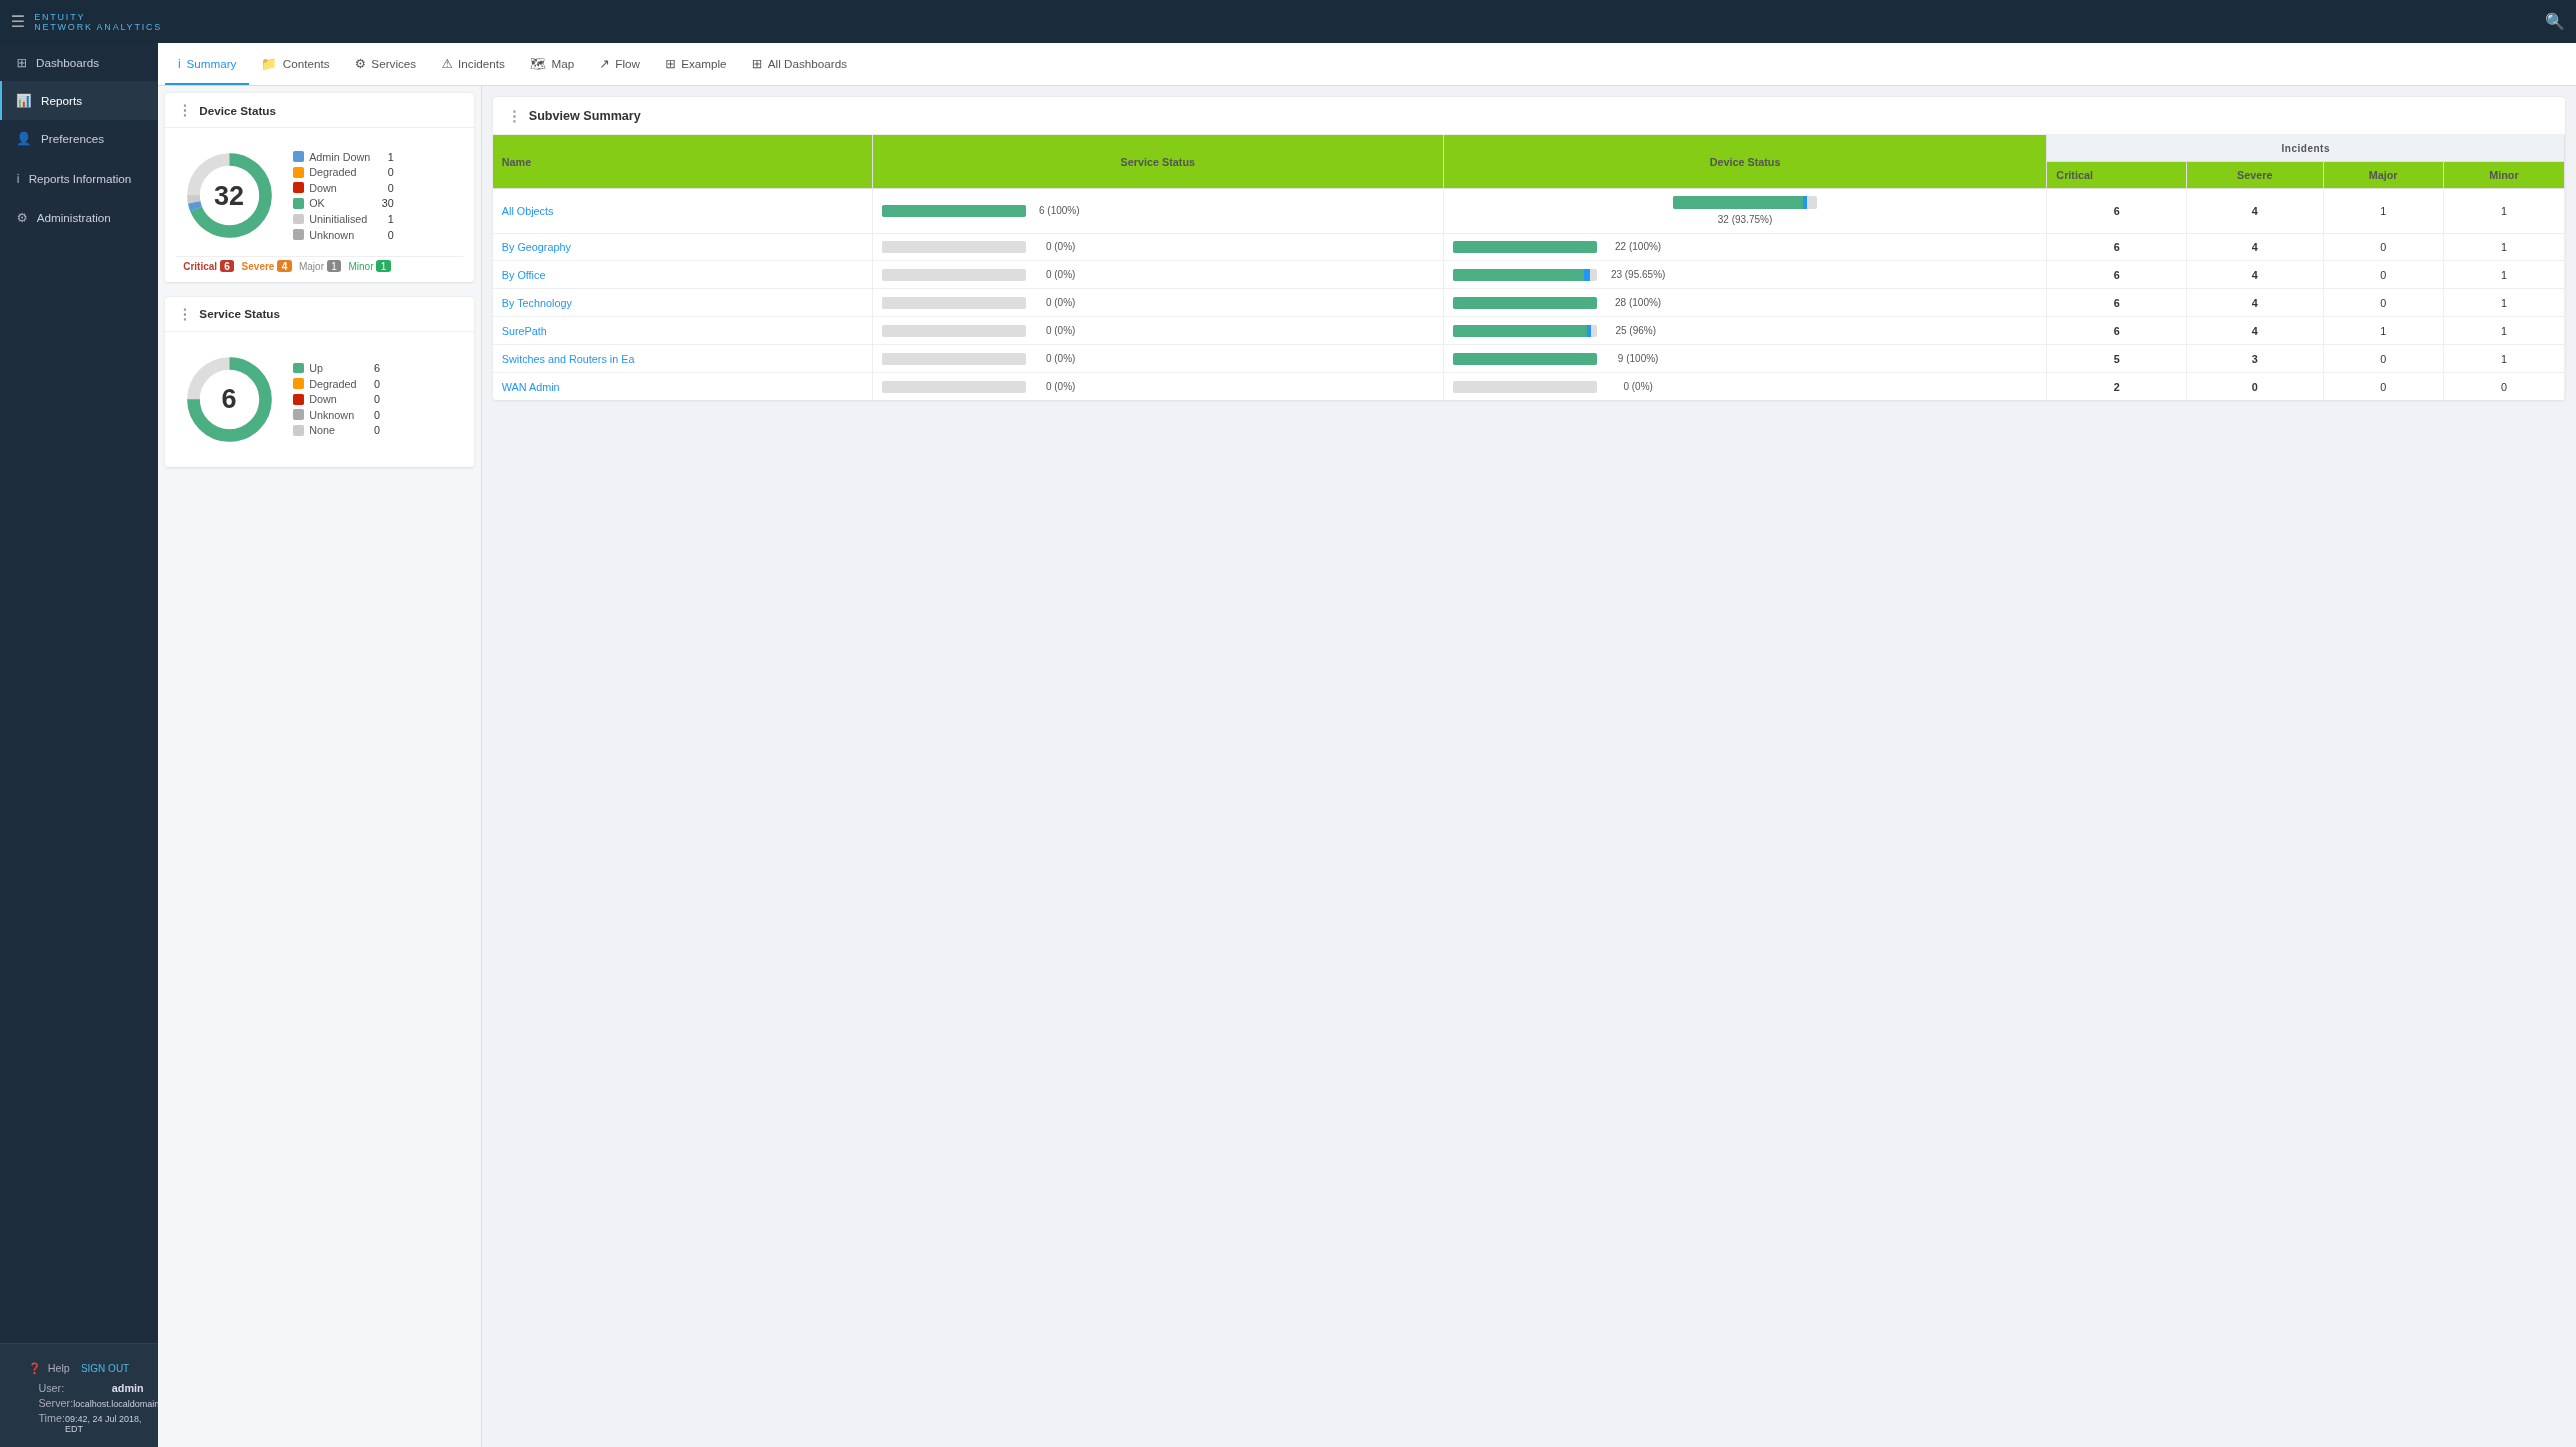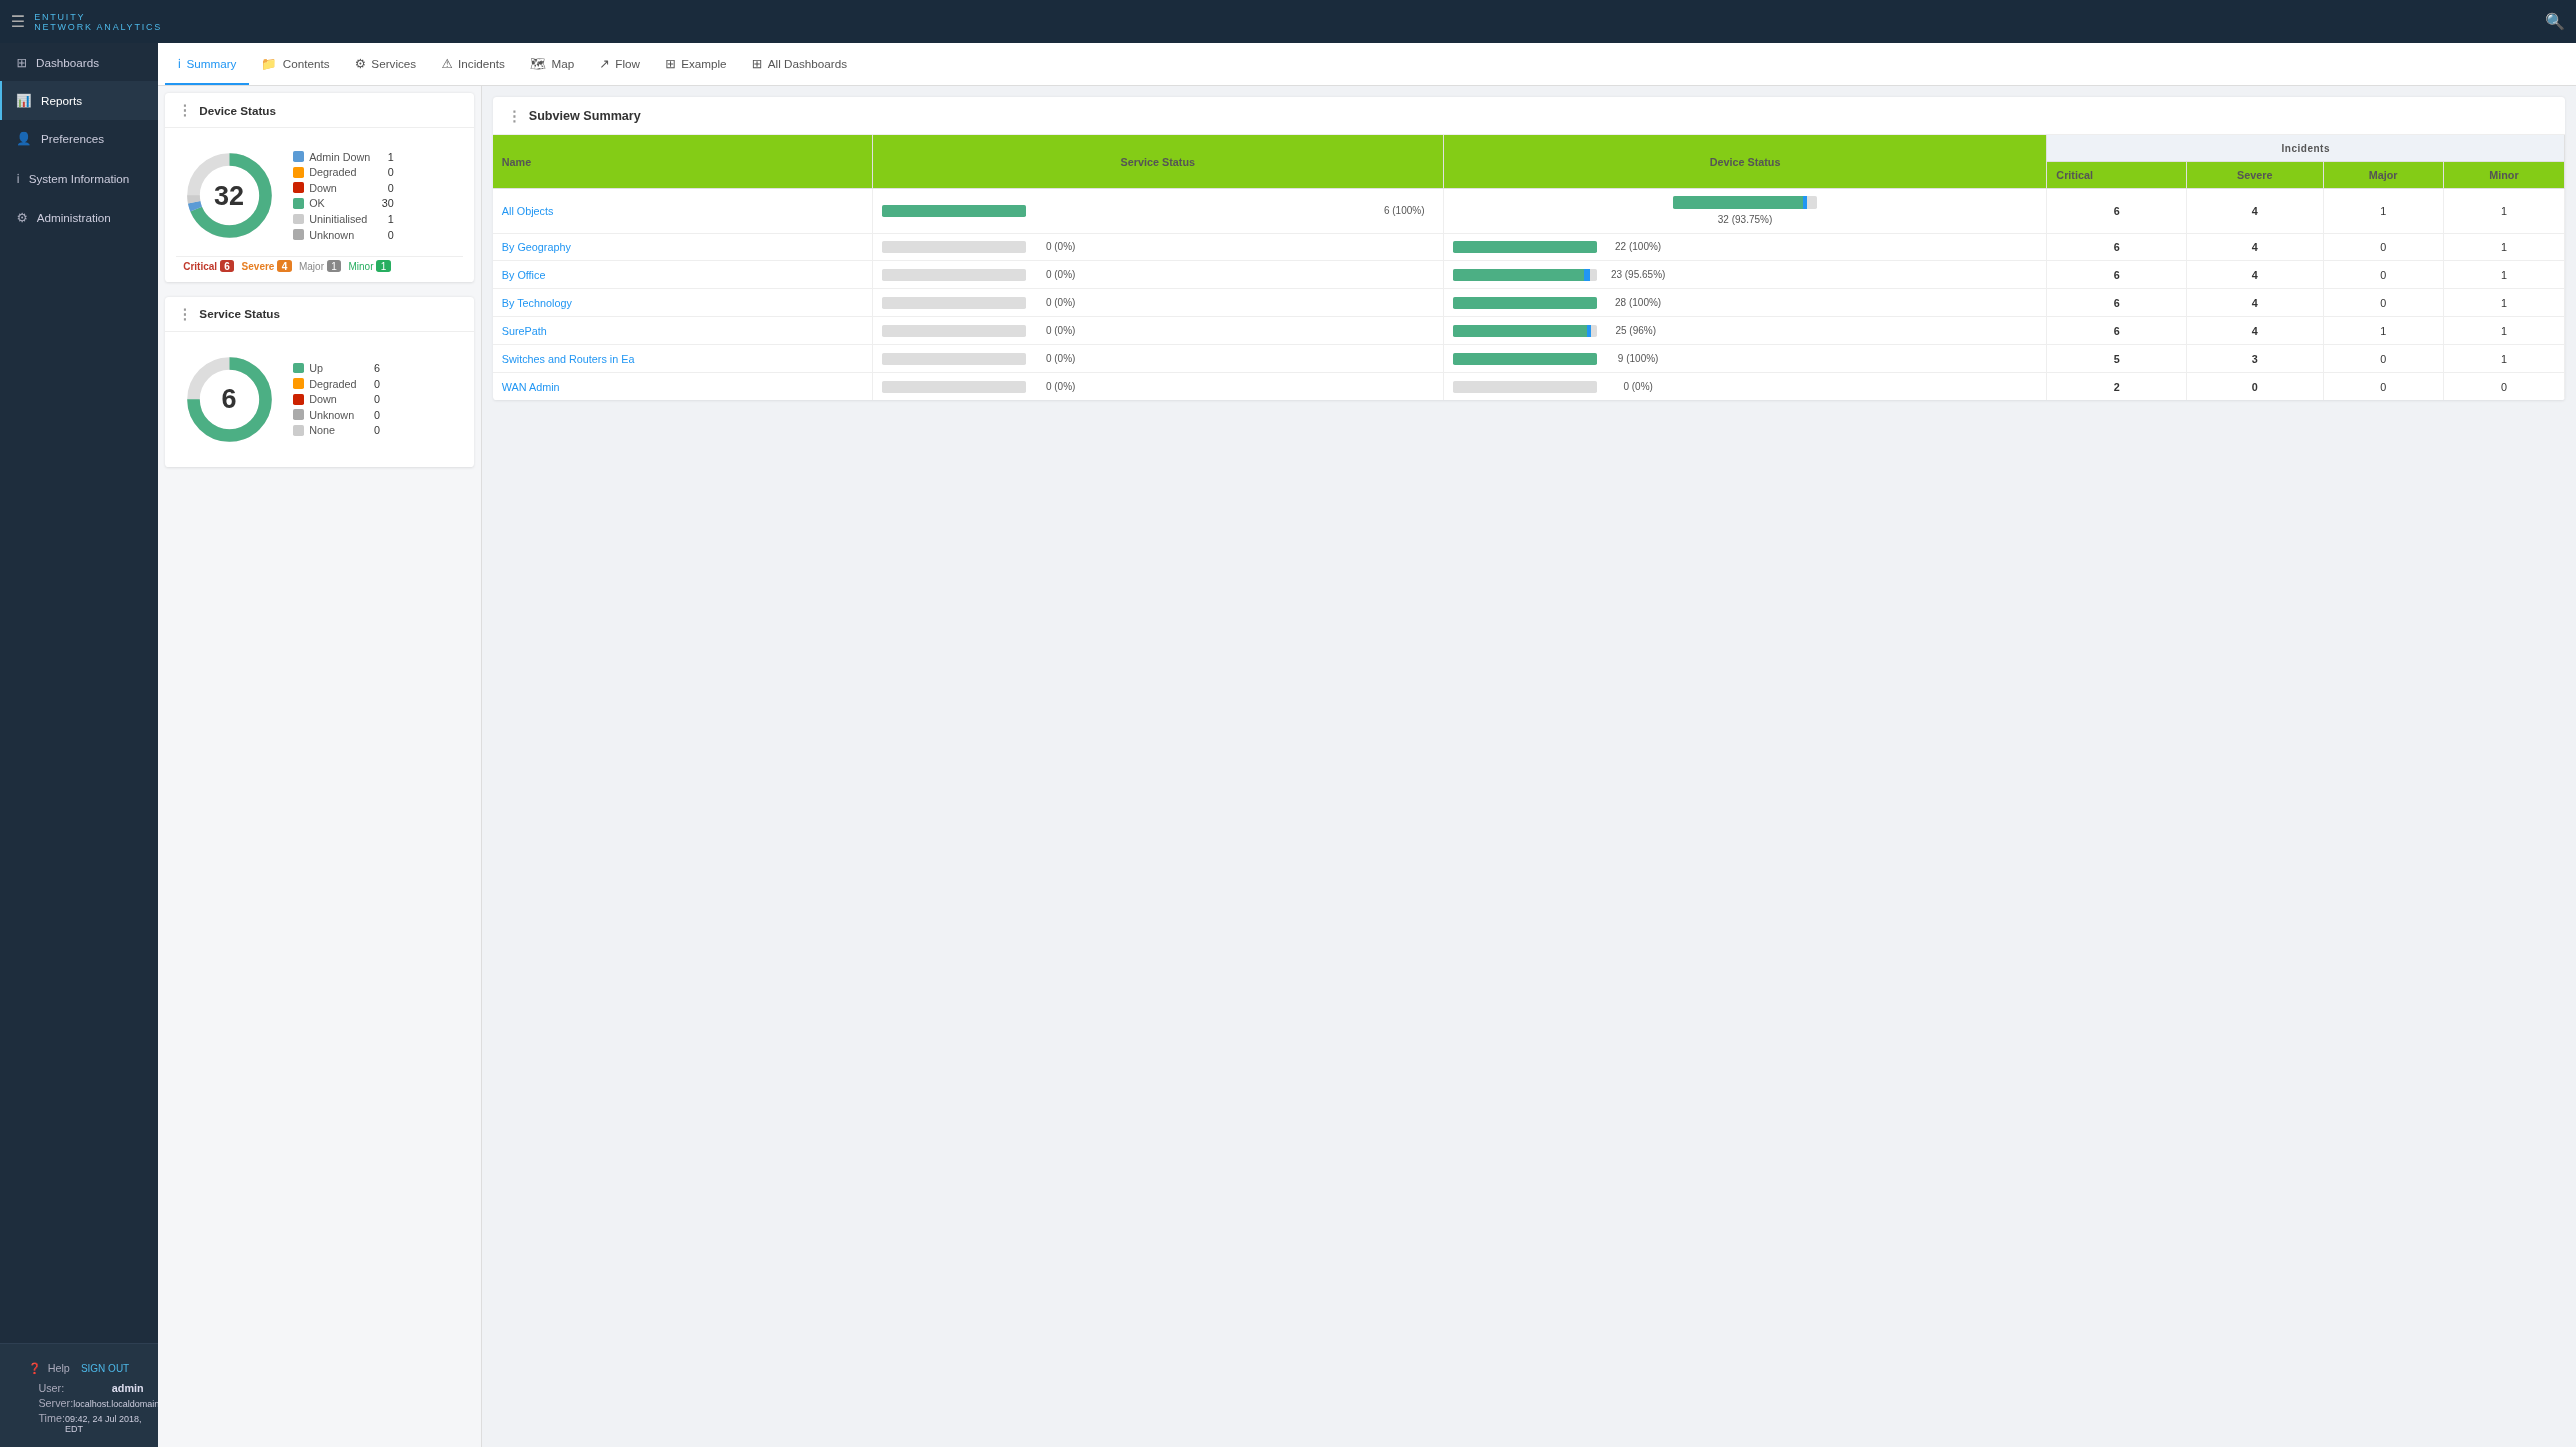--- a/index.html
+++ b/index.html
@@ -222,21 +222,21 @@
       <span>Reports</span>
     </div>
 
     <div class="sidebar-item">
       <span class="sidebar-icon">👤</span>
       <span>Preferences</span>
     </div>
 
     <div class="sidebar-item">
       <span class="sidebar-icon">ℹ</span>
-      <span>System Information</span>
+      <span>Reports Information</span>
     </div>
 
     <div class="sidebar-item">
       <span class="sidebar-icon">⚙</span>
       <span>Administration</span>
     </div>
 
     <div style="flex:1;"></div>
 
     <div class="user-panel">
@@ -431,21 +431,21 @@
                 <th>Critical</th>
                 <th>Severe</th>
                 <th>Major</th>
                 <th>Minor</th>
               </tr>
             </thead>
             <tbody id="summary-tbody">
             <tr>
                   <td><a href="#">All Objects</a></td>
                   <td>
-    <div style="display:flex;align-items:center;gap:4px;justify-content:space-between;">
+    <div style="display:flex;align-items:center;gap:4px;">
       <div style="width:144px;height:12.6px;background:#ddd;border-radius:1.8px;overflow:hidden;">
         <div style="height:100%;width:100%;background:#4caf84;"></div>
       </div>
       <span style="font-size:10px;color:#555;min-width:59px;">6 (100%)</span>
     </div>
   </td>
                   <td>
     <div style="display:flex;align-items:center;gap:5.4px;flex-direction:column;">
       <div style="width:144px;height:12.6px;background:#ddd;border-radius:1.8px;overflow:hidden;display:flex;">
         <div style="height:100%;width:90%;background:#4caf84;"></div>

